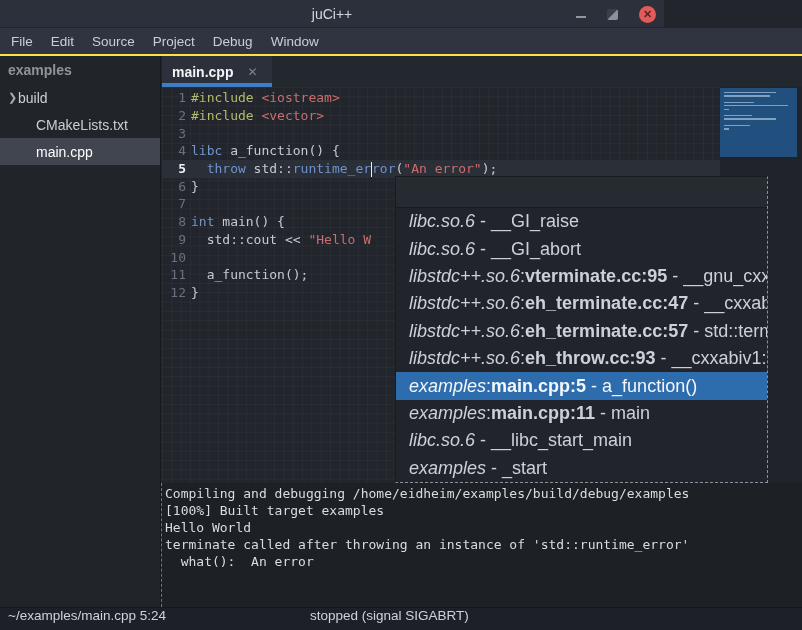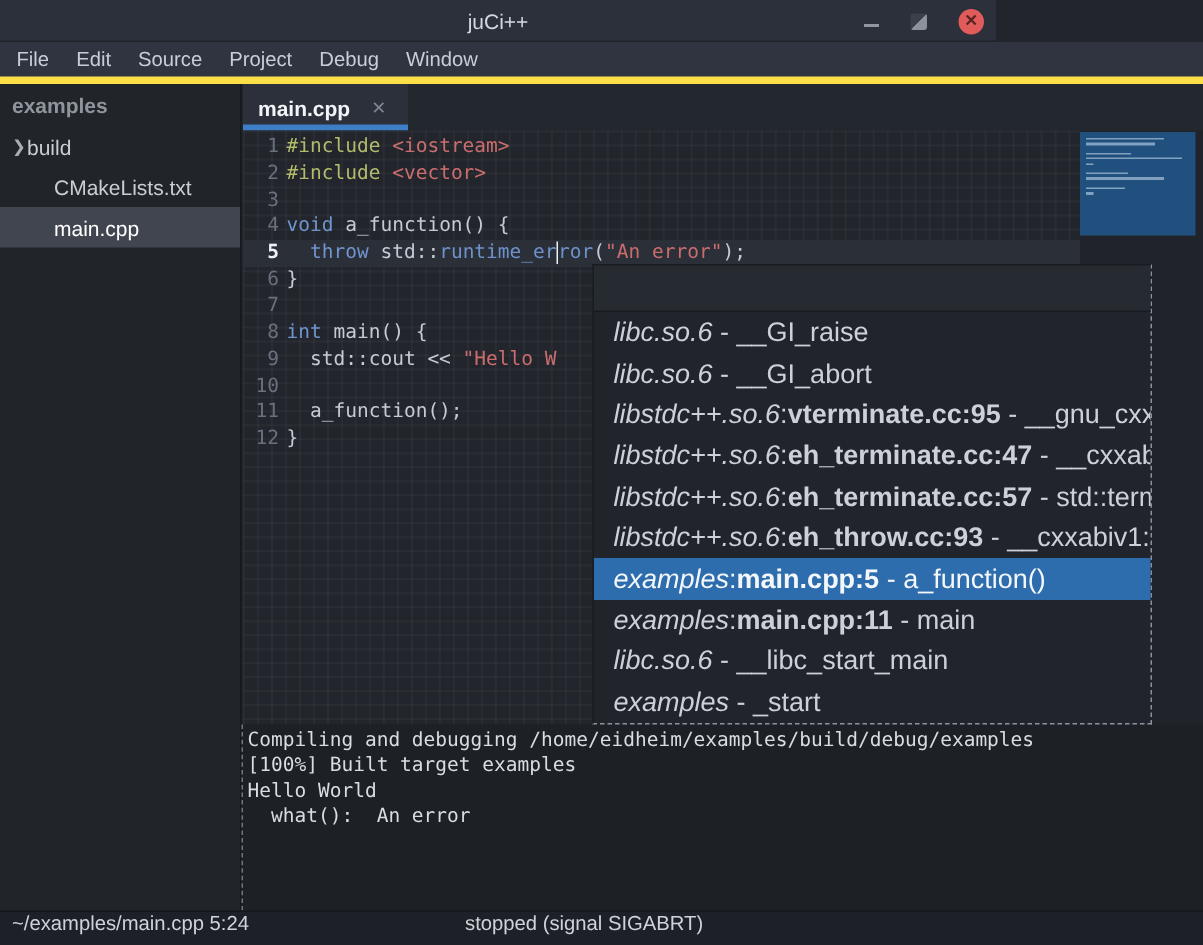--- a/index.html
+++ b/index.html
@@ -26,21 +26,21 @@
     border-radius:2px;
   }
   .btn-close{
     width:17px; height:17px; border-radius:50%; background:#e15b5b;
     color:#5a2426; font-size:11px; font-weight:bold;
     display:flex; align-items:center; justify-content:center; line-height:1;
   }
   
   .menubar{
     position:absolute; left:0; top:28px; width:802px; height:28px;
-    background:#2f3440; border-bottom:5px solid #fde047;
+    background:#2f3440; border-bottom:2px solid #fde047;
     display:flex; align-items:center; padding-left:2px;
   }
   .menu-item{ color:#c8cdd6; font-size:13.5px; padding:0 9px; }
   
   .sidebar{
     position:absolute; left:0; top:56px; width:161px; height:551px;
     background:#212529; border-right:1px solid #15181c;
   }
   .side-header{ height:28px; display:flex; align-items:center; padding-left:8px;
     color:#8f959d; font-size:14px; font-weight:bold; }
@@ -169,21 +169,21 @@
       <div class="indicator"></div>
     </div>
   </div>
 
   <div class="editor">
     <div class="cur-line"></div>
     <div class="code-rows" id="code-rows">
         <div class="code-row"><span class="gutter">1</span><span class="code-text"><span class="c-pp">#include</span><span class="c-pl"> </span><span class="c-str">&lt;iostream&gt;</span></span></div>
         <div class="code-row"><span class="gutter">2</span><span class="code-text"><span class="c-pp">#include</span><span class="c-pl"> </span><span class="c-str">&lt;vector&gt;</span></span></div>
         <div class="code-row"><span class="gutter">3</span><span class="code-text"></span></div>
-        <div class="code-row"><span class="gutter">4</span><span class="code-text"><span class="c-kw">void</span><span class="c-pl"> a_function() {</span></span></div>
+        <div class="code-row"><span class="gutter">4</span><span class="code-text"><span class="c-kw">libc</span><span class="c-pl"> a_function() {</span></span></div>
         <div class="code-row"><span class="gutter active">5</span><span class="code-text"><span class="c-pl">  </span><span class="c-kw">throw</span><span class="c-pl"> std::</span><span class="c-kwb">runtime_er</span><span class="caret"></span><span class="c-kwb">ror</span><span class="c-pl">(</span><span class="c-str">"An error"</span><span class="c-pl">);</span></span></div>
         <div class="code-row"><span class="gutter">6</span><span class="code-text"><span class="c-pl">}</span></span></div>
         <div class="code-row"><span class="gutter">7</span><span class="code-text"></span></div>
         <div class="code-row"><span class="gutter">8</span><span class="code-text"><span class="c-kw">int</span><span class="c-pl"> main() {</span></span></div>
         <div class="code-row"><span class="gutter">9</span><span class="code-text"><span class="c-pl">  std::cout &lt;&lt; </span><span class="c-str">"Hello W</span></span></div>
         <div class="code-row"><span class="gutter">10</span><span class="code-text"></span></div>
         <div class="code-row"><span class="gutter">11</span><span class="code-text"><span class="c-pl">  a_function();</span></span></div>
         <div class="code-row"><span class="gutter">12</span><span class="code-text"><span class="c-pl">}</span></span></div>
       </div>
     <div class="minimap">
@@ -214,20 +214,21 @@
         <div class="popup-row"><span class="lib">examples</span>:<span class="file">main.cpp:11</span> - main</div>
         <div class="popup-row"><span class="lib">libc.so.6</span> - __libc_start_main</div>
         <div class="popup-row"><span class="lib">examples</span> - _start</div>
       </div>
   </div>
 
   <div class="terminal" id="terminal">
       <div class="term-line">Compiling and debugging /home/eidheim/examples/build/debug/examples</div>
       <div class="term-line">[100%] Built target examples</div>
       <div class="term-line">Hello World</div>
+      <div class="term-line">terminate called after throwing an instance of 'std::runtime_error'</div>
       <div class="term-line">  what():  An error</div>
     </div>
 
   <div class="statusbar">
     <span class="status-left">~/examples/main.cpp 5:24</span>
     <span class="status-center">stopped (signal SIGABRT)</span>
   </div>
 
 </div>
 

